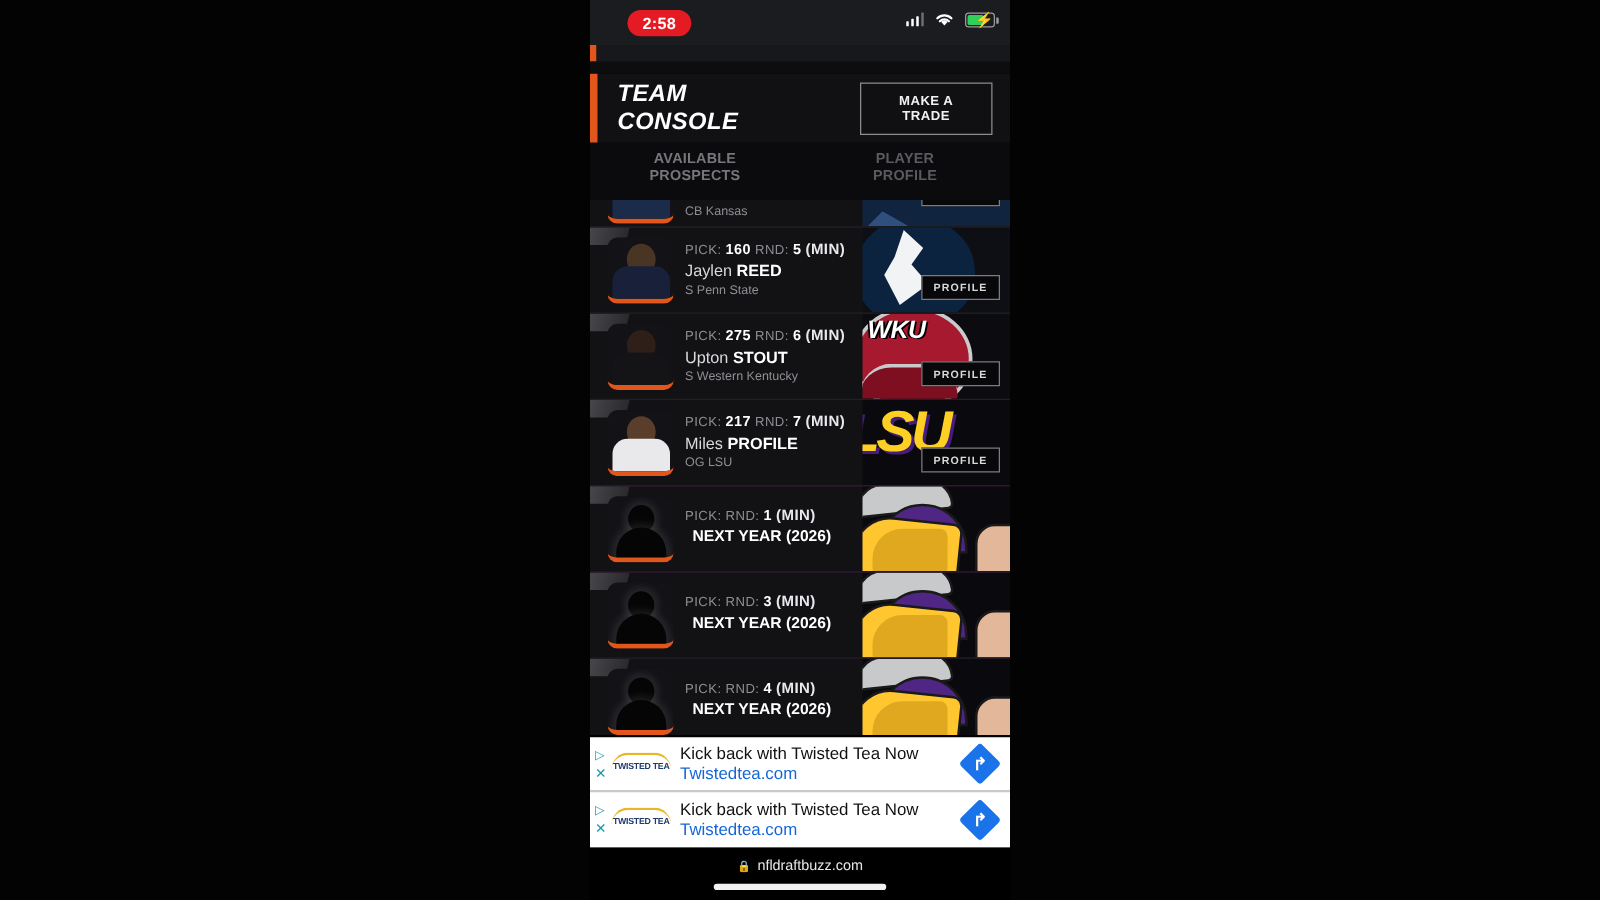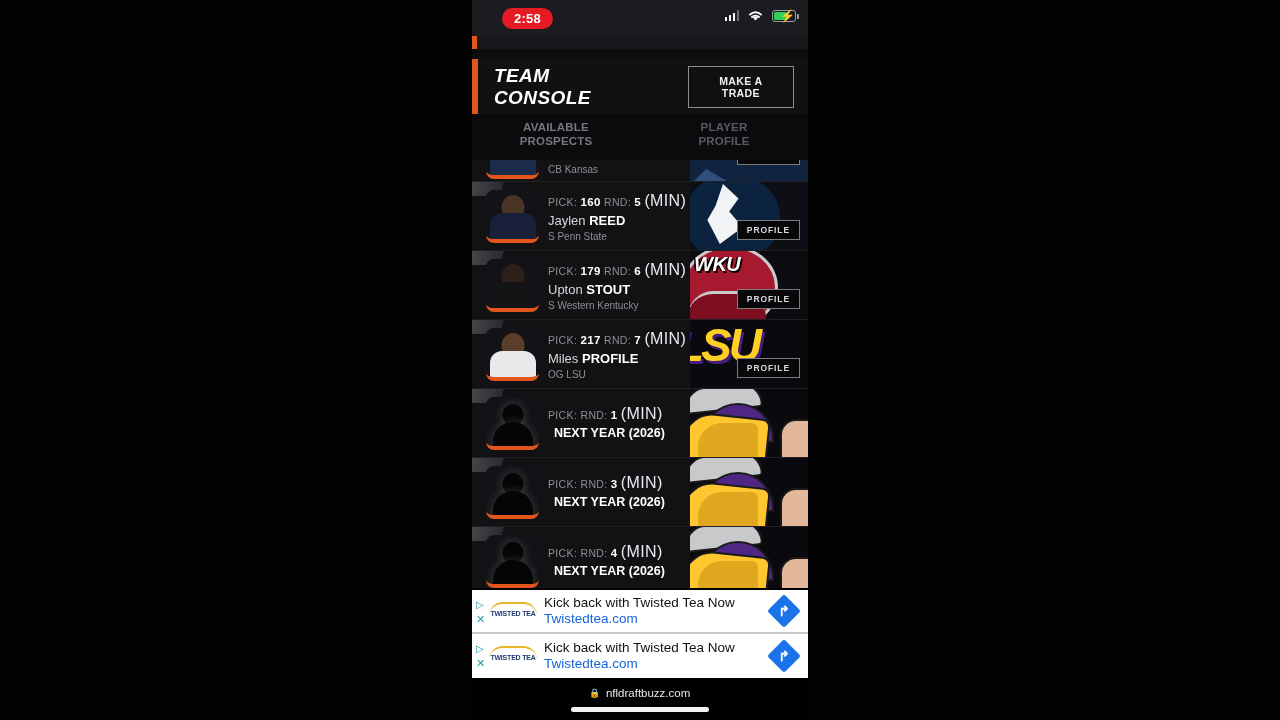--- a/index.html
+++ b/index.html
@@ -102,21 +102,21 @@
     border-bottom: 4px solid #e2561b;
   }
   .avatar .ph-head { position:absolute; left:50%; top:7px; transform:translateX(-50%); width:21px;height:22px;border-radius:50%; background:#050506; box-shadow:0 0 7px 3px rgba(255,255,255,.10);}
   .avatar .ph-body { position:absolute; left:50%; bottom:0; transform:translateX(-50%); width:40px;height:24px;border-radius:20px 20px 0 0;background:#050506; box-shadow:0 0 7px 3px rgba(255,255,255,.10);}
   .avatar .p-head { position:absolute; left:50%; top:5px; transform:translateX(-50%); width:23px;height:25px;border-radius:50%;}
   .avatar .p-body { position:absolute; left:50%; bottom:0; transform:translateX(-50%); width:46px;height:26px;border-radius:12px 12px 0 0;}
 
   .meta { position:absolute; left: 76px; top: 10px; right: 120px; }
   .ln1 { font-size: 10.5px; color:#8e8e94; letter-spacing:.35px; white-space:nowrap; }
   .ln1 b { color:#ffffff; font-size: 11.5px; }
-  .ln1 .min { color:#e9e9ed; font-weight:normal; font-size:16px;}
+  .ln1 .min { color:#e9e9ed; font-weight:bold; font-size:12px;}
   .ln2 { font-size: 13px; color:#d8d8dd; margin-top: 3px; white-space:nowrap;}
   .ln2 b { color:#ffffff; }
   .ln2.ny { font-weight: bold; color:#ffffff; font-size:12.5px; padding-left:6px;}
   .ln3 { font-size: 10px; color:#8e8e94; margin-top: 3px; white-space:nowrap;}
 
   .profile-btn {
     position:absolute; right: 8px; bottom: 10px; z-index: 4;
     border:1px solid #7b7b80; background:#08080a; color:#d7d7dc;
     font-size:8.5px; font-weight:bold; letter-spacing:.9px; padding:4px 9px; cursor:pointer;
   }
@@ -294,21 +294,21 @@
 
       <div class="row">
         <div class="sheen"></div>
         <div class="avatar">
           <div class="p-head" style="background:#2e2018"></div>
             <div class="p-body" style="background:#141416"></div>
         </div>
         <div class="meta">
           <div class="ln1">
             <span>PICK:</span>
-            <b>179</b>
+            <b>275</b>
             <span>RND:</span>
             <b>6</b>
             <span class="min">(MIN)</span>
           </div>
           <div class="ln2">
             <span>Upton</span>
             <b>STOUT</b>
           </div>
           <div class="ln3">S Western Kentucky</div>
         </div>

